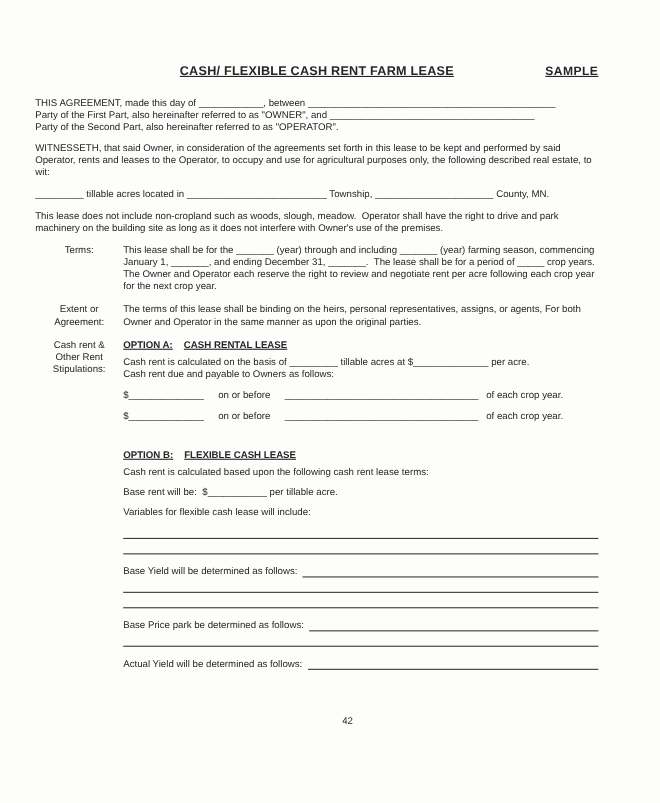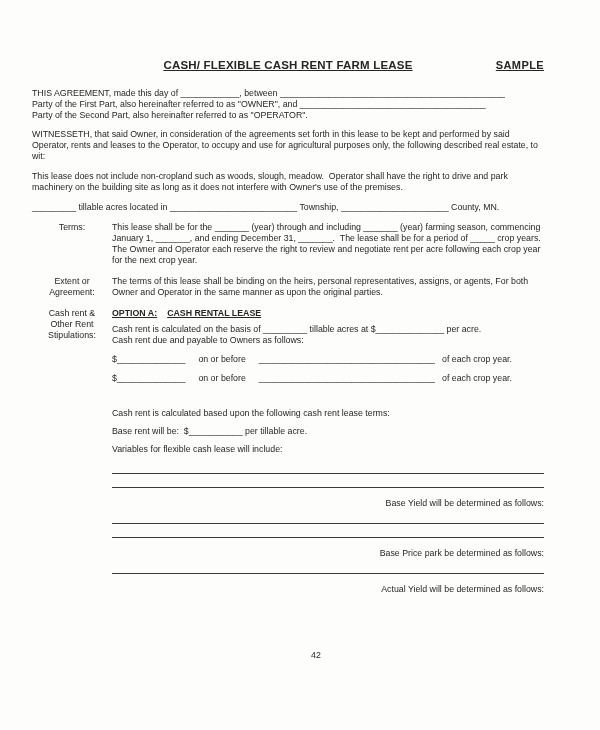--- a/index.html
+++ b/index.html
@@ -47,21 +47,21 @@
   .opt-heading .u { text-decoration: underline; }
   .opt-heading .gap { display: inline-block; width: 10px; }
 
   .payment-row { display: flex; margin-top: 8px; white-space: pre; }
   .payment-row .tab { margin-left: 13px; }
   .payment-row .tab-sm { margin-left: 7px; }
 
   .optb-block { margin-top: 24px; }
   .optb-line { margin-bottom: 7px; }
 
-  .label-rule-row { display: flex; align-items: flex-end; margin-top: 10px; flex-direction: column; }
+  .label-rule-row { display: flex; align-items: flex-end; margin-top: 10px; }
   .label-rule-row .trail-rule {
     flex: 1;
     border-bottom: 1px solid #3a3a3a;
     margin-left: 5px;
     height: 9px;
   }
   .rule-row {
     border-bottom: 1px solid #3a3a3a;
     height: 14px;
   }
@@ -88,23 +88,23 @@
   </div>
 
   <div class="para tight">
     <div class="pre">THIS AGREEMENT, made this day of ____________, between ______________________________________________</div>
     <div class="pre">Party of the First Part, also hereinafter referred to as "OWNER", and ______________________________________</div>
     <div class="pre">Party of the Second Part, also hereinafter referred to as "OPERATOR".</div>
   </div>
 
   <div class="para pre">WITNESSETH, that said Owner, in consideration of the agreements set forth in this lease to be kept and performed by said Operator, rents and leases to the Operator, to occupy and use for agricultural purposes only, the following described real estate, to wit:</div>
 
+  <div class="para pre">_________ tillable acres located in __________________________ Township, ______________________ County, MN.</div>
+
   <div class="para pre">This lease does not include non-cropland such as woods, slough, meadow.  Operator shall have the right to drive and park machinery on the building site as long as it does not interfere with Owner's use of the premises.</div>
-
-  <div class="para pre">_________ tillable acres located in __________________________ Township, ______________________ County, MN.</div>
 
 
   <div class="section">
     <div class="section-label">Terms:</div>
     <div class="section-body pre">This lease shall be for the _______ (year) through and including _______ (year) farming season, commencing January 1, _______, and ending December 31, _______.  The lease shall be for a period of _____ crop years.  The Owner and Operator each reserve the right to review and negotiate rent per acre following each crop year for the next crop year.</div>
   </div>
 
   <div class="section">
     <div class="section-label">
       <div>Extent or</div>
@@ -137,20 +137,23 @@
 
       <div class="payment-row">
         <span>$______________</span>
         <span class="tab">on or before</span>
         <span class="tab">____________________________________</span>
         <span class="tab-sm">of each crop year.</span>
       </div>
 
       <div class="optb-block">
 
+        <div class="opt-heading">
+          <span class="u">OPTION B:</span><span class="gap"></span><span class="u">FLEXIBLE CASH LEASE</span>
+        </div>
 
         <div class="optb-line">Cash rent is calculated based upon the following cash rent lease terms:</div>
         <div class="optb-line pre">Base rent will be:  $___________ per tillable acre.</div>
         <div class="optb-line">Variables for flexible cash lease will include:</div>
 
         <div class="rule-row rule-first"></div>
         <div class="rule-row"></div>
 
         <div class="label-rule-row">
           <span>Base Yield will be determined as follows:</span>

